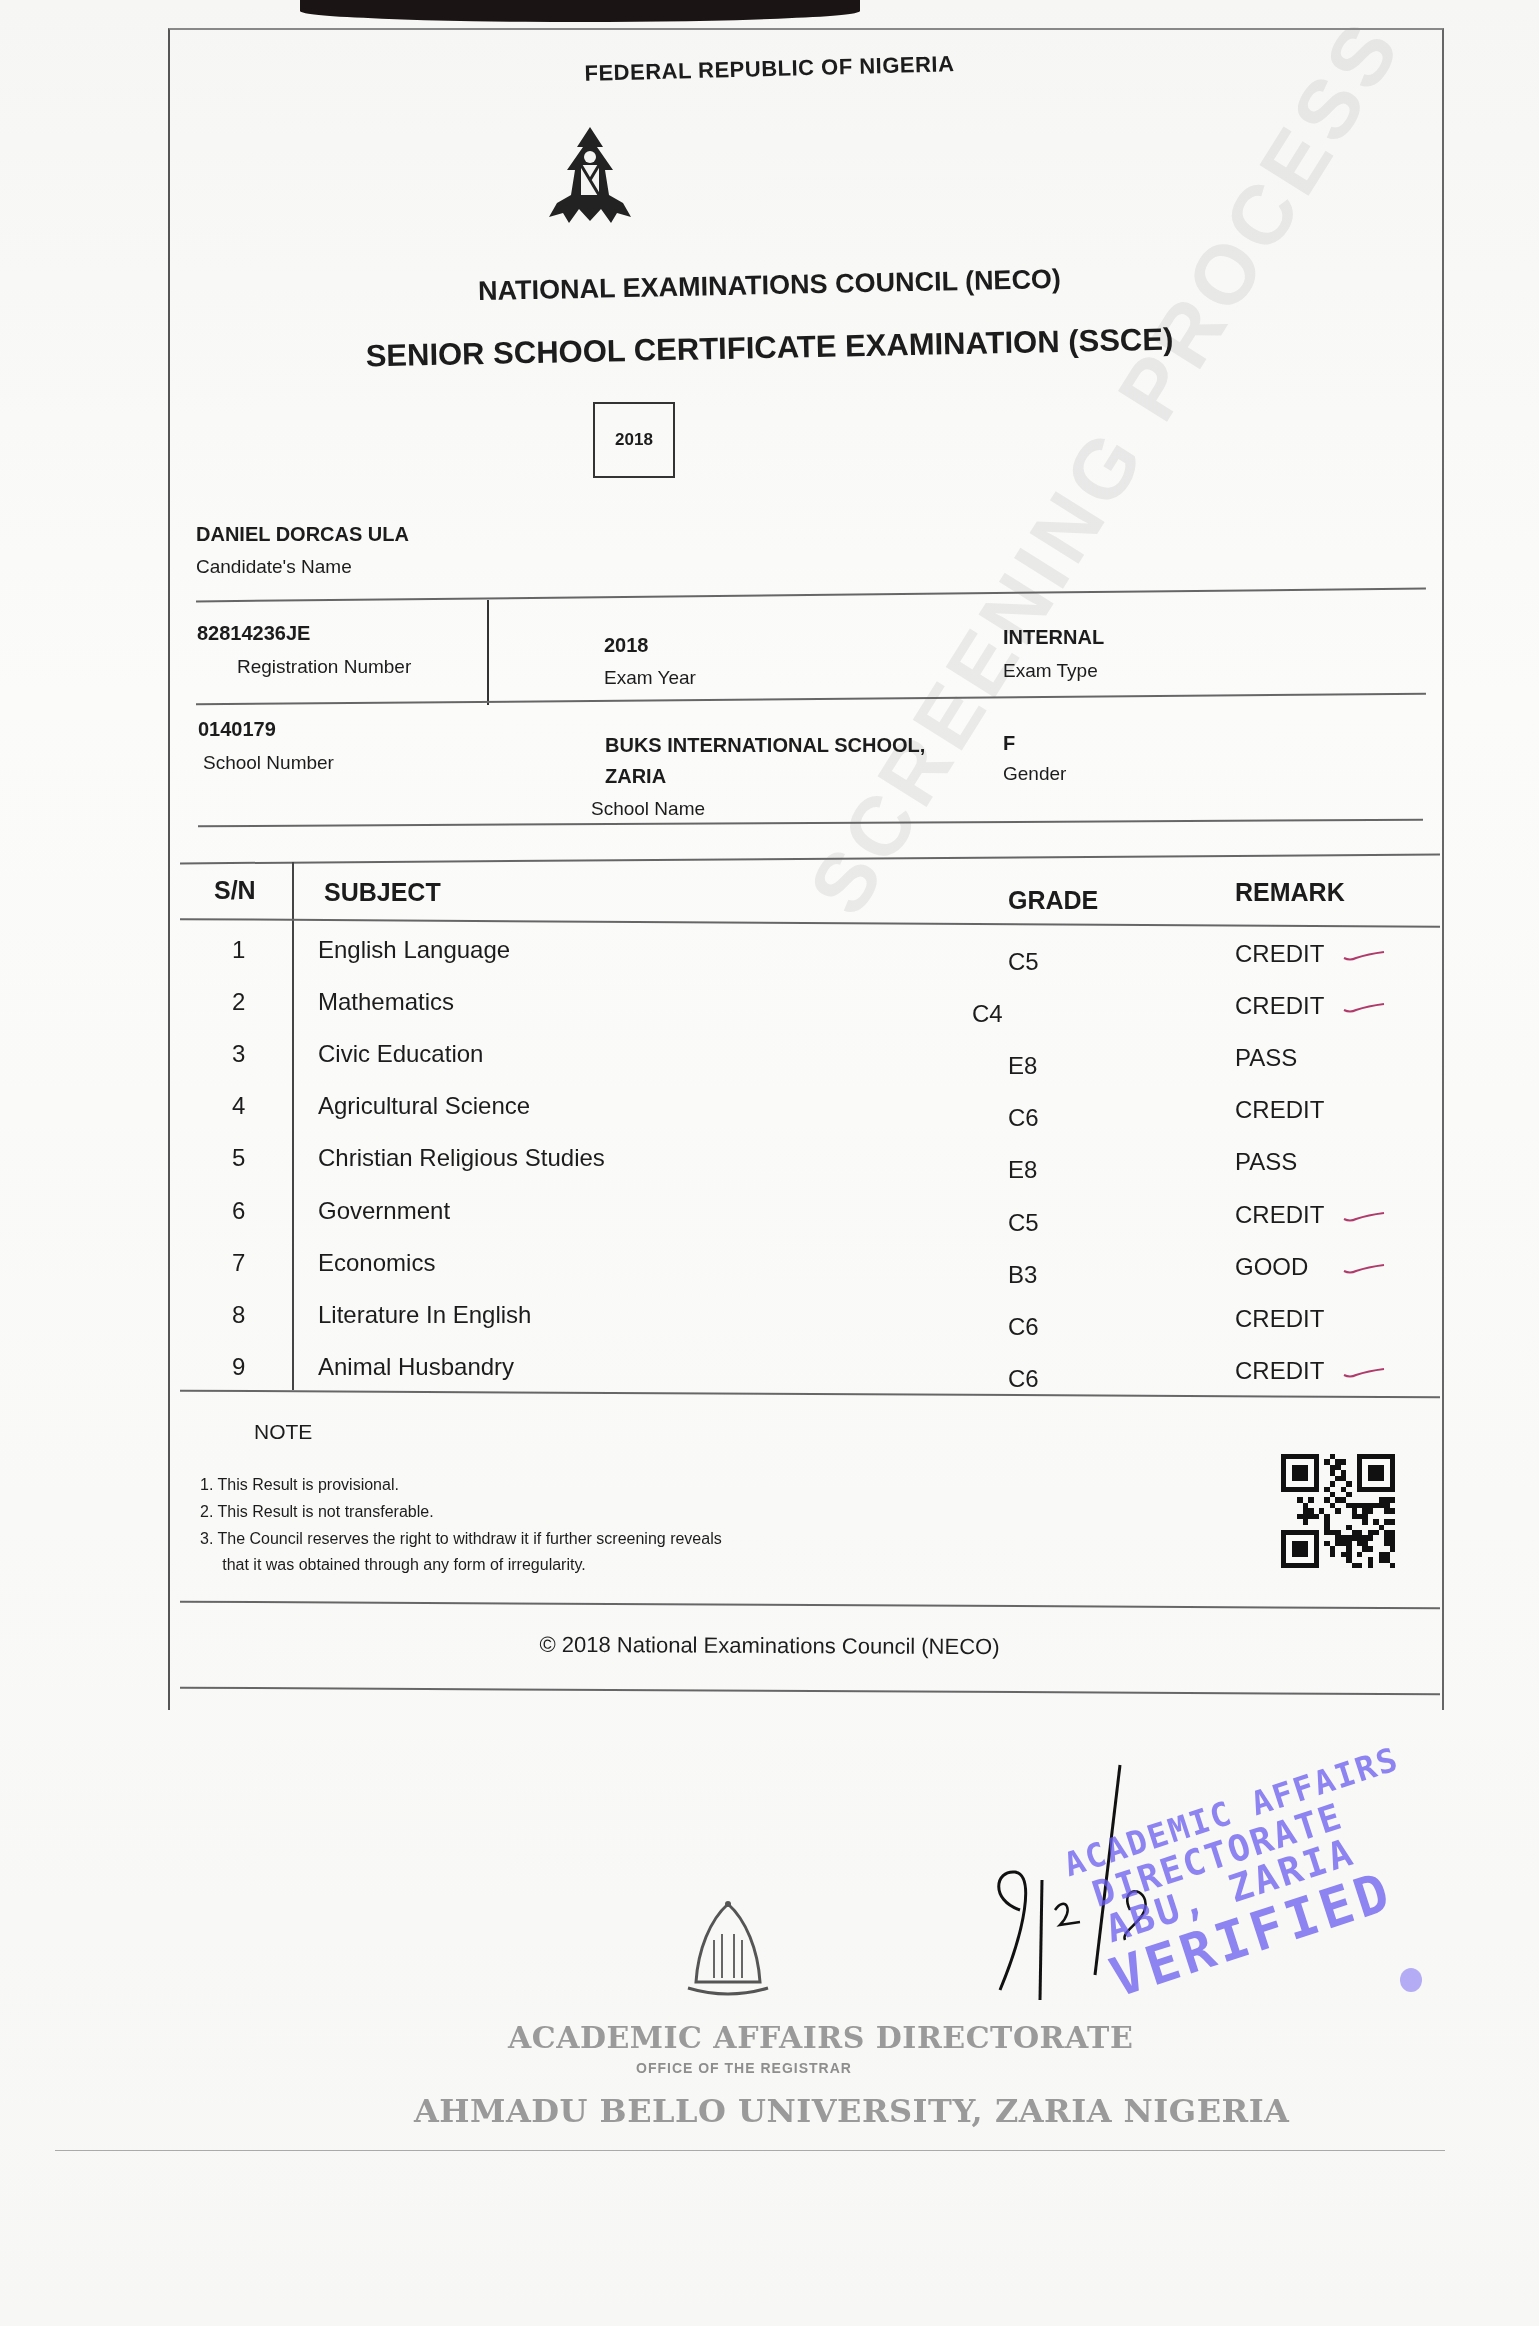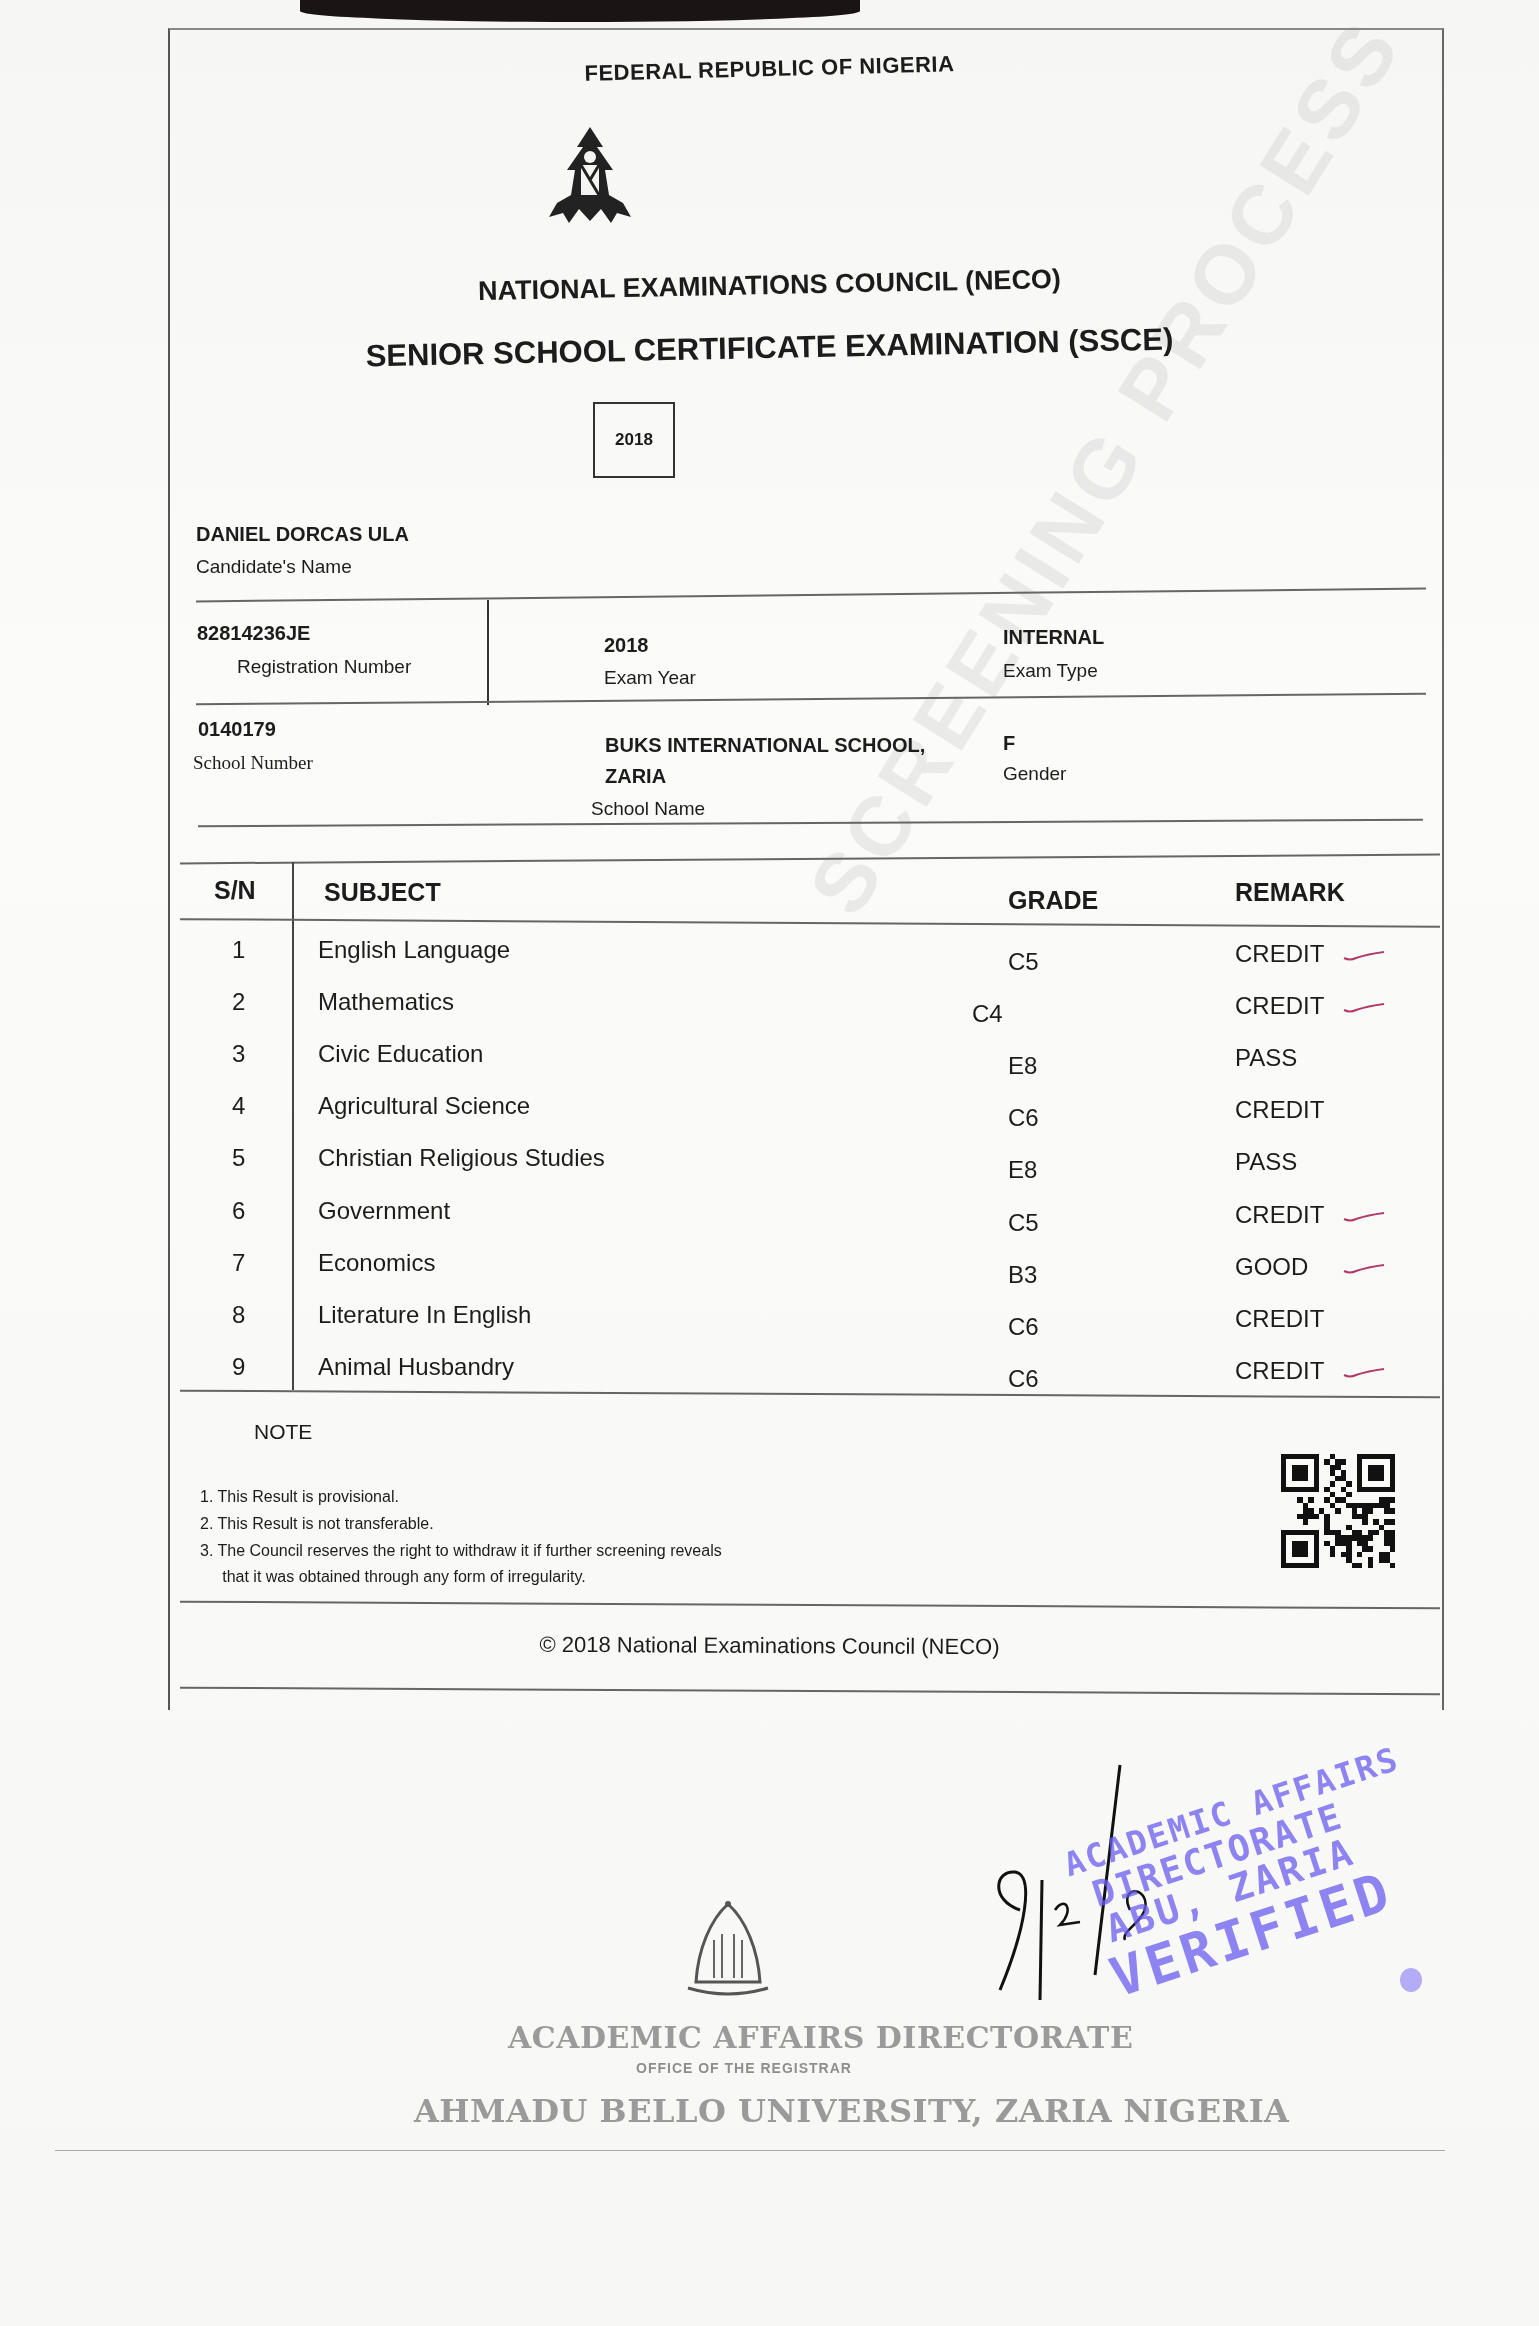--- a/index.html
+++ b/index.html
@@ -31,21 +31,21 @@
     display: flex; align-items: center; justify-content: center;
   }
   .field-val { position: absolute; font-size: 20px; font-weight: bold; }
   .field-lbl { position: absolute; font-size: 19px; }
   .hline { position: absolute; height: 2px; background: #666; }
   .vline { position: absolute; width: 2px; background: #333; }
   .th { position: absolute; font-size: 25px; font-weight: bold; }
   .cell { position: absolute; font-size: 24px; }
   .tick { position: absolute; width: 44px; height: 12px; }
   .note-h { position: absolute; left: 214px; top: 1420px; font-size: 21px; margin-left: 40px; }
-  .note-item { position: absolute; left: 200px; font-size: 16px; margin-top: 12px; }
+  .note-item { position: absolute; left: 200px; font-size: 16px; }
   .qr { position: absolute; left: 1281px; top: 1451px; width: 114px; height: 120px; }
   .copy { top: 1633px; font-size: 22px; transform: rotate(0.3deg); }
   .watermark {
     position: absolute; left: 790px; top: 880px; font-size: 84px; color: rgba(120,120,120,0.13);
     transform: rotate(-58deg); transform-origin: left top; letter-spacing: 6px; white-space: nowrap;
     font-weight: bold;
   }
   .abu-logo { position: absolute; left: 680px; top: 1900px; width: 96px; height: 100px; }
   .abu1 { position: absolute; left: 508px; top: 2020px; font-size: 30px; font-weight: bold; color: #9a9a9a; font-family: "DejaVu Serif", serif; letter-spacing: 0.5px; }
   .abu2 { position: absolute; left: 636px; top: 2060px; font-size: 14px; font-weight: bold; color: #8e8e8e; letter-spacing: 1px; }
@@ -93,21 +93,21 @@
   <div class="field-val" style="left:197px;top:622px;">82814236JE</div>
   <div class="field-lbl" style="left:189px;top:656px;margin-left:48px;">Registration Number</div>
   <div class="vline" style="left:487px;top:600px;height:105px;"></div>
   <div class="field-val" style="left:604px;top:634px;">2018</div>
   <div class="field-lbl" style="left:604px;top:667px;">Exam Year</div>
   <div class="field-val" style="left:1003px;top:626px;">INTERNAL</div>
   <div class="field-lbl" style="left:1003px;top:660px;">Exam Type</div>
   <div class="hline" style="left:196px;top:698px;width:1230px;transform:rotate(-0.5deg);"></div>
 
   <div class="field-val" style="left:198px;top:718px;">0140179</div>
-  <div class="field-lbl" style="left:193px;top:752px;font-family:Liberation Serif, serif;">School Number</div>
+  <div class="field-lbl" style="left:203px;top:752px;">School Number</div>
   <div class="field-val" style="left:605px;top:734px;">BUKS INTERNATIONAL SCHOOL,</div>
   <div class="field-val" style="left:605px;top:765px;">ZARIA</div>
   <div class="field-lbl" style="left:591px;top:798px;">School Name</div>
   <div class="field-val" style="left:1003px;top:732px;">F</div>
   <div class="field-lbl" style="left:1003px;top:763px;">Gender</div>
   <div class="hline" style="left:198px;top:822px;width:1225px;transform:rotate(-0.3deg);"></div>
 
   <div class="hline" style="left:180px;top:858px;width:1260px;transform:rotate(-0.4deg);"></div>
   <div class="vline" style="left:292px;top:862px;width:2px;height:528px;background:#444;"></div>
   <div class="th" style="left:214px;top:876px;">S/N</div>

